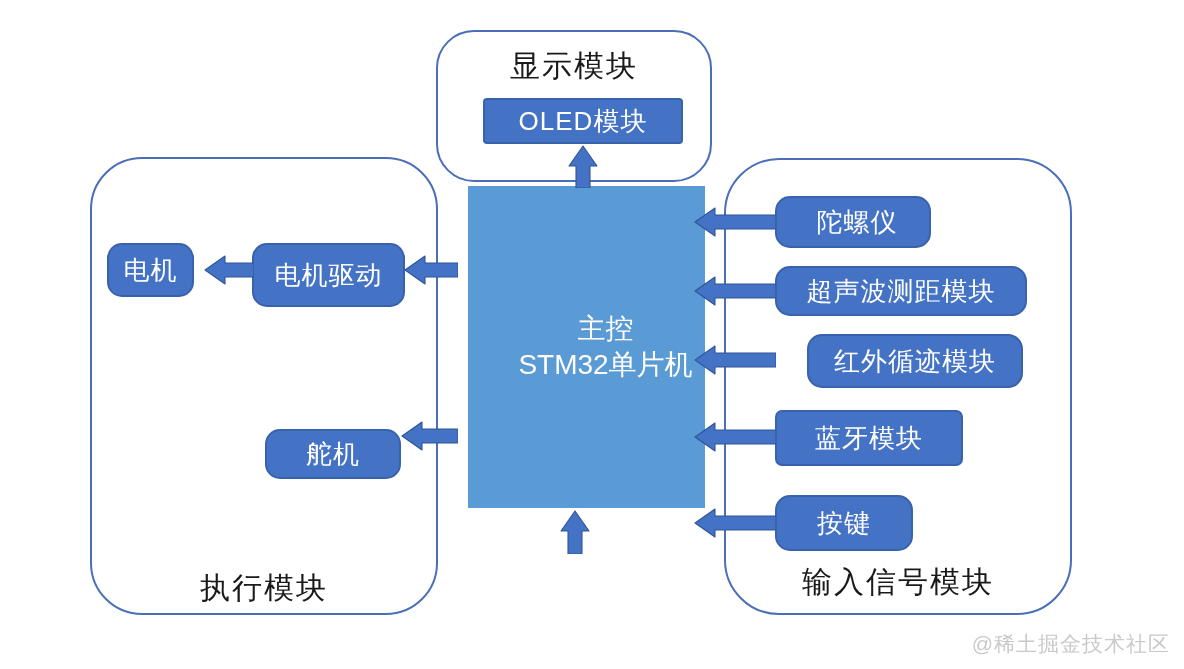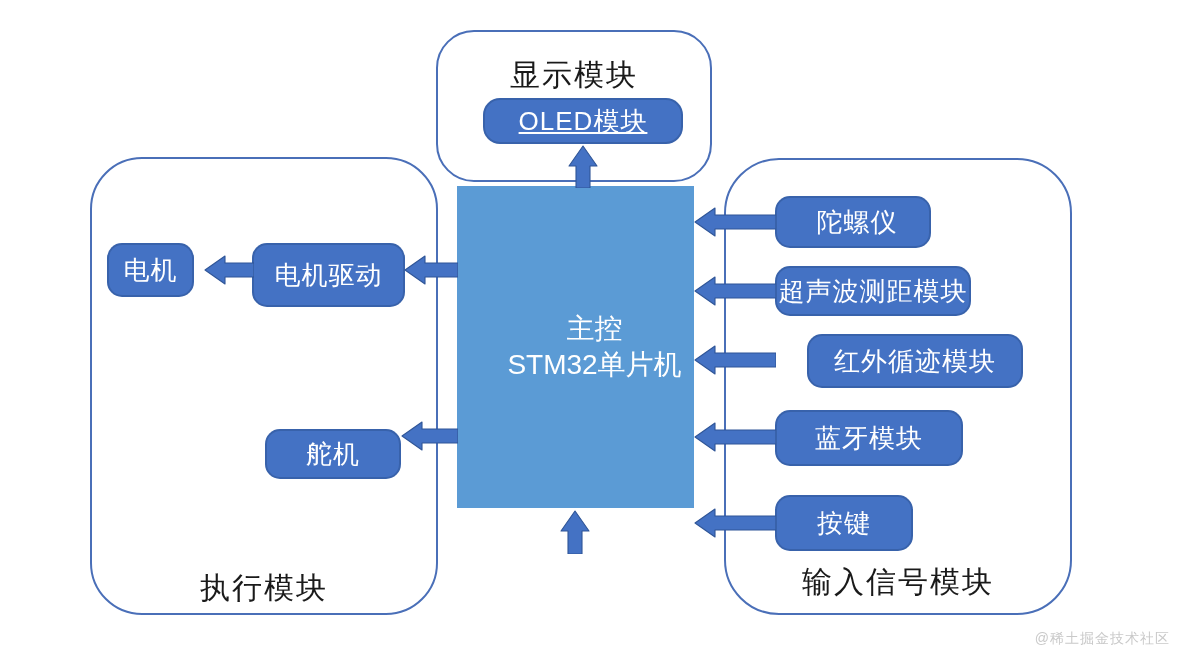--- a/index.html
+++ b/index.html
@@ -28,21 +28,21 @@
   .group-title{
     position:absolute;
     font-size:30px;
     color:var(--text-dark);
     text-align:center;
     z-index:1;
     letter-spacing:2px;
   }
   .mcu{
     position:absolute;
-    left:457px;top:186px;width:237px;height:322px;
+    left:468px;top:186px;width:237px;height:322px;
     background:var(--mcu-fill);
     color:#ffffff;
     display:flex;flex-direction:column;
     align-items:center;justify-content:center;
     font-size:28px;line-height:36px;
     text-align:left;
     z-index:1;
     padding-left:38px;
   }
   .node{
@@ -60,52 +60,52 @@
   .arrow svg{display:block;}
   .arrow polygon{
     fill:var(--accent);
     stroke:var(--accent-dark);
     stroke-width:1.1;
     stroke-linejoin:round;
   }
   .watermark{
     position:absolute;
     right:14px;top:630px;
-    font-size:14px;
+    font-size:21px;
     color:var(--watermark);
     letter-spacing:1px;
     z-index:1;
   }
 </style>
 </head>
 <body>
 
 <div class="stage">
 
   <div class="group" style="left:436px;top:30px;width:276px;height:152px;border-radius:38px;"></div>
   <div class="group" style="left:90px;top:157px;width:348px;height:458px;border-radius:52px;"></div>
   <div class="group" style="left:724px;top:158px;width:348px;height:457px;border-radius:55px;"></div>
 
-  <div class="group-title" style="left:436px;top:46px;width:276px;margin-top:9px;">显示模块</div>
+  <div class="group-title" style="left:436px;top:46px;width:276px;">显示模块</div>
   <div class="group-title" style="left:90px;top:568px;width:348px;">执行模块</div>
   <div class="group-title" style="left:724px;top:562px;width:348px;">输入信号模块</div>
 
   <div class="mcu">
     <div>主控</div>
     <div>STM32单片机</div>
   </div>
 
-  <div class="node" style="left:483px;top:98px;width:200px;height:46px;border-radius:17px;text-decoration:underline;">OLED模块</div>
+  <div class="node" style="left:483px;top:98px;width:200px;height:46px;border-radius:4px;">OLED模块</div>
   <div class="node" style="left:107px;top:243px;width:87px;height:54px;">电机</div>
   <div class="node" style="left:252px;top:243px;width:153px;height:64px;">电机驱动</div>
   <div class="node" style="left:265px;top:411px;width:136px;height:50px;margin-top:18px;">舵机</div>
   <div class="node" style="left:775px;top:196px;width:156px;height:52px;padding-left:8px;">陀螺仪</div>
-  <div class="node" style="left:775px;top:266px;width:196px;height:50px;">超声波测距模块</div>
+  <div class="node" style="left:775px;top:266px;width:252px;height:50px;">超声波测距模块</div>
   <div class="node" style="left:775px;top:334px;width:216px;height:54px;margin-left:32px;">红外循迹模块</div>
-  <div class="node" style="left:775px;top:410px;width:188px;height:56px;">蓝牙模块</div>
+  <div class="node" style="left:775px;top:410px;width:188px;height:56px;border-radius:7px;">蓝牙模块</div>
   <div class="node" style="left:775px;top:495px;width:138px;height:56px;text-align:right;">按键</div>
 
   <div class="arrow" style="left:204px;top:255px;">
     <svg width="50" height="30" viewBox="0 0 50 30">
         <polygon points="50,8 21,8 21,1 1,15 21,29 21,22 50,22"></polygon>
       </svg>
   </div>
 
   <div class="arrow" style="left:404px;top:255px;">
     <svg width="54" height="30" viewBox="0 0 54 30">

